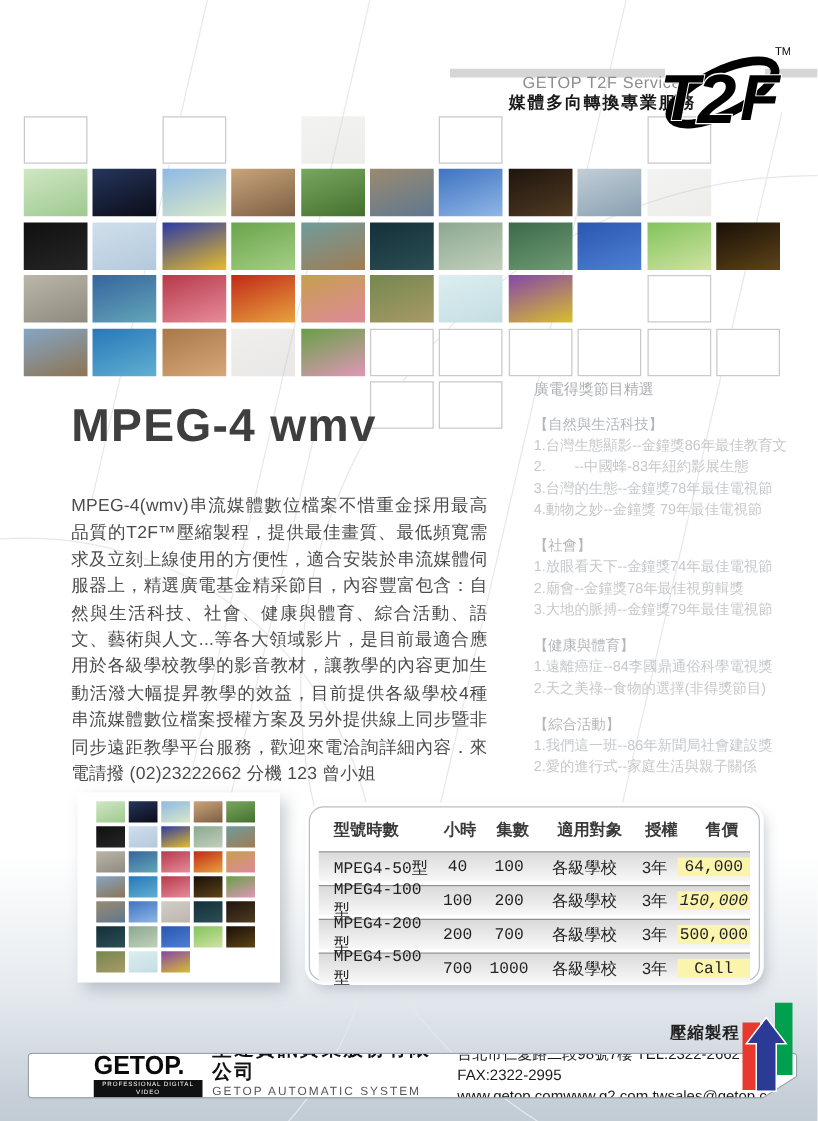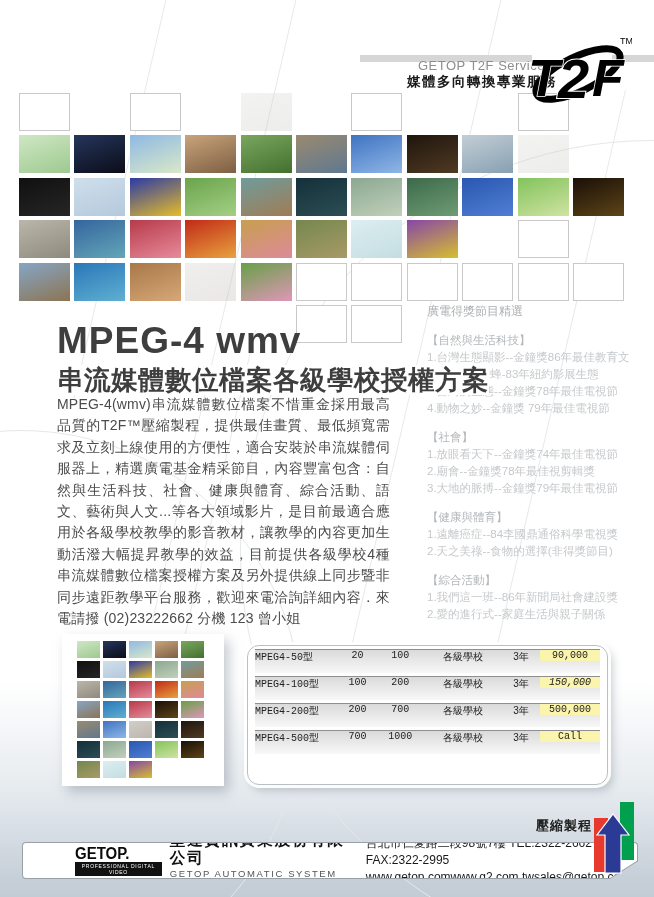--- a/index.html
+++ b/index.html
@@ -30,41 +30,41 @@
   .al-header{color:#b4b7ba;margin-top:12px;}
   .al-item{color:#c6c9cc;}
   .collage{position:absolute;left:62px;top:634px;width:162px;height:152px;background:#fff;
     box-shadow:5px 6px 12px rgba(110,120,135,.4);padding:7px 0 0 15px;box-sizing:border-box;z-index:2;}
   .mini-row{height:20px;white-space:nowrap;}
   .mini{display:inline-block;width:23px;height:17px;margin-right:3px;vertical-align:top;}
   .price-card{position:absolute;left:247px;top:645px;width:361px;height:140px;background:#fff;
     border:1px solid #b9bfc5;border-radius:12px;z-index:3;box-sizing:border-box;
     box-shadow:0 0 0 3px rgba(255,255,255,.95),4px 5px 10px rgba(120,130,145,.45);}
   .pt-head{display:flex;padding:9px 0 5px 19px;font-size:13px;font-weight:bold;color:#3a3a3a;}
-  .pt-row{display:flex;align-items:flex-start;height:23px;margin:3px 7px 0 7px;
+  .pt-row{display:flex;align-items:center;height:23px;margin:3px 7px 0 7px;
     background:linear-gradient(180deg,#dadada,#f8f8f8);border-top:1px solid #8f8f8f;
-    font-size:10px;color:#222;padding-left:0;box-sizing:content-box;}
+    font-size:13px;color:#222;padding-left:12px;box-sizing:content-box;}
   .pt-row>span{display:flex;align-items:center;}
   .c0{width:92px;}
   .c1{width:42px;justify-content:center;text-align:center;}
   .c2{width:52px;justify-content:center;text-align:center;}
   .c3{width:86px;justify-content:center;text-align:center;}
   .c4{width:42px;justify-content:center;text-align:center;}
   .c5{width:66px;justify-content:center;text-align:center;}
   .pt-head .c1,.pt-head .c2,.pt-head .c3,.pt-head .c4,.pt-head .c5{display:inline-block;}
   .mono{font-family:"Liberation Mono","DejaVu Sans Mono",monospace;}
   .fund-label{position:absolute;left:536px;top:817px;font-size:13px;font-weight:bold;color:#222;
     letter-spacing:1px;z-index:6;}
   .fund-logo{position:absolute;left:592px;top:802px;z-index:6;}
   .footer-outer{position:absolute;left:22px;top:842px;width:616px;height:37px;background:#98a0a8;
     clip-path:polygon(0 0,100% 0,100% 52%,calc(100% - 28px) 100%,0 100%);border-radius:4px;z-index:4;}
   .footer-inner{position:absolute;left:1px;top:1px;width:614px;height:35px;background:#fff;
     clip-path:polygon(0 0,100% 0,100% 51%,calc(100% - 27px) 100%,0 100%);border-radius:3px;
     display:flex;align-items:center;padding-left:52px;box-sizing:border-box;}
-  .getop-word{font-size:15px;font-weight:bold;color:#0a0a0a;letter-spacing:0;transform:scaleY(1.05);line-height:1;}
+  .getop-word{font-size:20px;font-weight:bold;color:#0a0a0a;letter-spacing:0;transform:scaleY(1.05);line-height:1;}
   .getop-tag{background:#111;color:#fff;font-size:5px;letter-spacing:.7px;padding:1px 3px;margin-top:1px;text-align:center;}
   .co-zh{font-size:15.5px;font-weight:bold;color:#111;letter-spacing:2px;line-height:1.15;}
   .co-en{font-size:9.5px;color:#555;letter-spacing:1.6px;margin-top:1px;}
   .addr{margin-left:14px;font-size:12px;color:#1a1a1a;line-height:1.4;}
   .addr-urls{display:flex;}
 </style>
 </head>
 <body>
 
 <div class="deco-line" style="left:170px;top:-20px;height:430px;"></div>
@@ -135,21 +135,20 @@
     <div class="cell e" style="left: 406.8px; top: 262.6px;"></div>
     <div class="cell e" style="left: 462.2px; top: 262.6px;"></div>
     <div class="cell e" style="left: 517.6px; top: 262.6px;"></div>
     <div class="cell e" style="left: 573px; top: 262.6px;"></div>
     <div class="cell e" style="left: 296px; top: 305px;"></div>
     <div class="cell e" style="left: 351.4px; top: 305px;"></div>
   </div>
 
 <div class="page-title">
   <div class="l1">MPEG-4 wmv</div>
-  <div class="l2"><span>串流媒體數位檔案各級學校授權方案</span></div>
 </div>
 
 <div class="intro">MPEG-4(wmv)串流媒體數位檔案不惜重金採用最高品質的T2F™壓縮製程，提供最佳畫質、最低頻寬需求及立刻上線使用的方便性，適合安裝於串流媒體伺服器上，精選廣電基金精采節目，內容豐富包含：自然與生活科技、社會、健康與體育、綜合活動、語文、藝術與人文...等各大領域影片，是目前最適合應用於各級學校教學的影音教材，讓教學的內容更加生動活潑大幅提昇教學的效益，目前提供各級學校4種串流媒體數位檔案授權方案及另外提供線上同步暨非同步遠距教學平台服務，歡迎來電洽詢詳細內容．來電請撥 (02)23222662 分機 123 曾小姐</div>
 
 <div class="award-list">
   <div class="al-title">廣電得獎節目精選</div>
   <div id="award-sections">
       <div class="al-header">【自然與生活科技】</div>
       <div class="al-item">1.台灣生態顯影--金鐘獎86年最佳教育文</div>
       <div class="al-item">2.　　--中國蜂-83年紐約影展生態</div>
@@ -172,28 +171,36 @@
     <div class="mini-row"><div class="mini" style="background: linear-gradient(160deg, rgb(207, 231, 196), rgb(158, 201, 143));"></div><div class="mini" style="background: linear-gradient(160deg, rgb(37, 53, 92), rgb(11, 13, 24));"></div><div class="mini" style="background: linear-gradient(160deg, rgb(143, 185, 228), rgb(217, 232, 200));"></div><div class="mini" style="background: linear-gradient(160deg, rgb(201, 164, 124), rgb(125, 95, 66));"></div><div class="mini" style="background: linear-gradient(160deg, rgb(121, 167, 94), rgb(68, 112, 47));"></div></div>
     <div class="mini-row"><div class="mini" style="background: linear-gradient(160deg, rgb(16, 16, 16), rgb(38, 38, 38));"></div><div class="mini" style="background: linear-gradient(160deg, rgb(207, 223, 235), rgb(180, 201, 221));"></div><div class="mini" style="background: linear-gradient(160deg, rgb(44, 58, 166), rgb(229, 189, 42));"></div><div class="mini" style="background: linear-gradient(160deg, rgb(139, 168, 146), rgb(194, 208, 186));"></div><div class="mini" style="background: linear-gradient(160deg, rgb(111, 156, 156), rgb(160, 124, 84));"></div></div>
     <div class="mini-row"><div class="mini" style="background: linear-gradient(160deg, rgb(186, 182, 170), rgb(142, 138, 126));"></div><div class="mini" style="background: linear-gradient(160deg, rgb(53, 101, 158), rgb(99, 166, 184));"></div><div class="mini" style="background: linear-gradient(160deg, rgb(182, 58, 74), rgb(231, 139, 155));"></div><div class="mini" style="background: linear-gradient(160deg, rgb(193, 42, 24), rgb(232, 162, 62));"></div><div class="mini" style="background: linear-gradient(160deg, rgb(199, 159, 78), rgb(222, 138, 154));"></div></div>
     <div class="mini-row"><div class="mini" style="background: linear-gradient(160deg, rgb(133, 166, 198), rgb(141, 116, 82));"></div><div class="mini" style="background: linear-gradient(160deg, rgb(42, 119, 184), rgb(95, 176, 210));"></div><div class="mini" style="background: linear-gradient(160deg, rgb(182, 58, 74), rgb(231, 139, 155));"></div><div class="mini" style="background: linear-gradient(160deg, rgb(25, 16, 7), rgb(94, 68, 24));"></div><div class="mini" style="background: linear-gradient(160deg, rgb(103, 160, 71), rgb(224, 150, 184));"></div></div>
     <div class="mini-row"><div class="mini" style="background: linear-gradient(160deg, rgb(154, 138, 112), rgb(95, 120, 144));"></div><div class="mini" style="background: linear-gradient(160deg, rgb(63, 116, 194), rgb(143, 182, 230));"></div><div class="mini" style="background: linear-gradient(160deg, rgb(210, 205, 200), rgb(189, 181, 176));"></div><div class="mini" style="background: linear-gradient(160deg, rgb(20, 48, 58), rgb(44, 78, 84));"></div><div class="mini" style="background: linear-gradient(160deg, rgb(31, 21, 14), rgb(80, 58, 34));"></div></div>
     <div class="mini-row"><div class="mini" style="background: linear-gradient(160deg, rgb(20, 48, 58), rgb(44, 78, 84));"></div><div class="mini" style="background: linear-gradient(160deg, rgb(139, 168, 146), rgb(194, 208, 186));"></div><div class="mini" style="background: linear-gradient(160deg, rgb(42, 87, 176), rgb(79, 127, 212));"></div><div class="mini" style="background: linear-gradient(160deg, rgb(131, 195, 92), rgb(207, 227, 162));"></div><div class="mini" style="background: linear-gradient(160deg, rgb(25, 16, 7), rgb(94, 68, 24));"></div></div>
     <div class="mini-row"><div class="mini" style="background: linear-gradient(160deg, rgb(117, 135, 79), rgb(168, 154, 102));"></div><div class="mini" style="background: linear-gradient(160deg, rgb(220, 238, 240), rgb(196, 221, 226));"></div><div class="mini" style="background: linear-gradient(160deg, rgb(135, 70, 168), rgb(214, 191, 46));"></div></div>
   </div>
 
 <div class="price-card">
+  <div class="pt-head">
+      <span class="c0">型號時數</span>
+      <span class="c1">小時</span>
+      <span class="c2">集數</span>
+      <span class="c3">適用對象</span>
+      <span class="c4">授權</span>
+      <span class="c5">售價</span>
+    </div>
   <div id="pt-body">
       <div class="pt-row">
         <span class="c0 mono">MPEG4-50型</span>
-        <span class="c1 mono">20</span>
+        <span class="c1 mono">40</span>
         <span class="c2 mono">100</span>
         <span class="c3">各級學校</span>
         <span class="c4">3年</span>
-        <span class="c5 mono" style="background: rgb(250, 244, 173);">90,000</span>
+        <span class="c5 mono" style="background: rgb(250, 244, 173);">64,000</span>
       </div>
       <div class="pt-row">
         <span class="c0 mono">MPEG4-100型</span>
         <span class="c1 mono">100</span>
         <span class="c2 mono">200</span>
         <span class="c3">各級學校</span>
         <span class="c4">3年</span>
         <span class="c5 mono" style="background: rgb(250, 244, 173); font-style: italic;">150,000</span>
       </div>
       <div class="pt-row">

